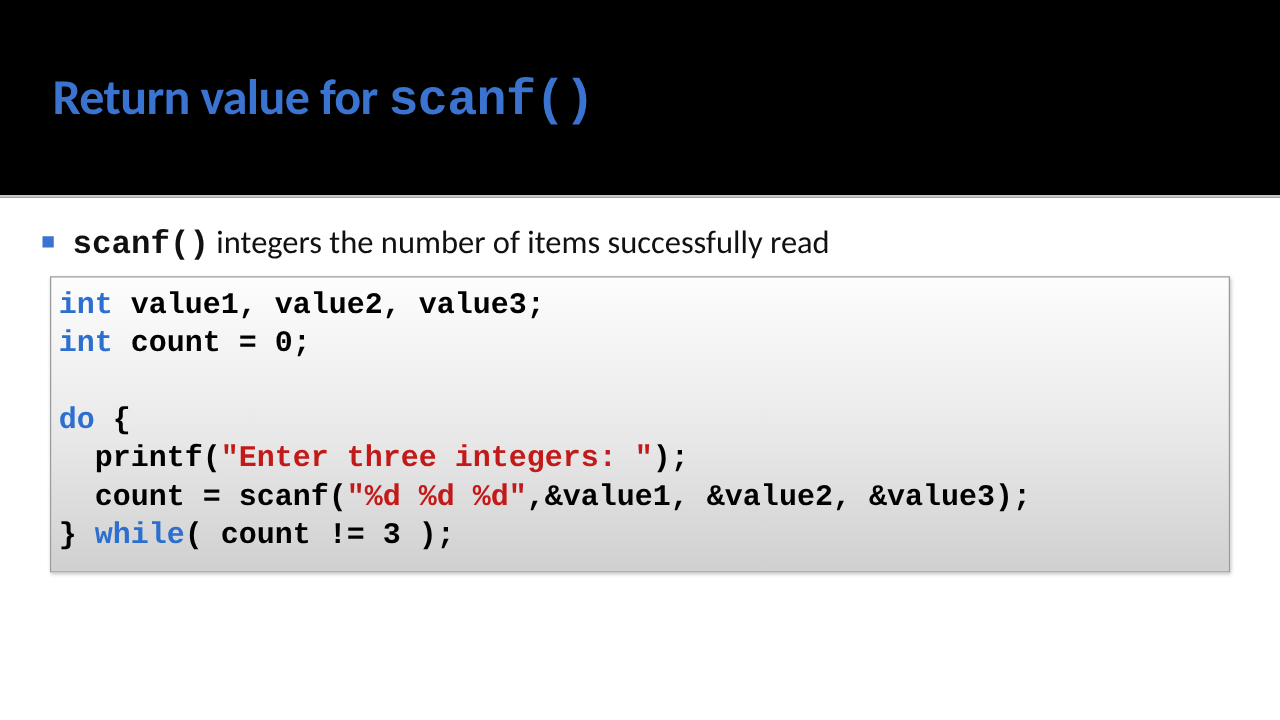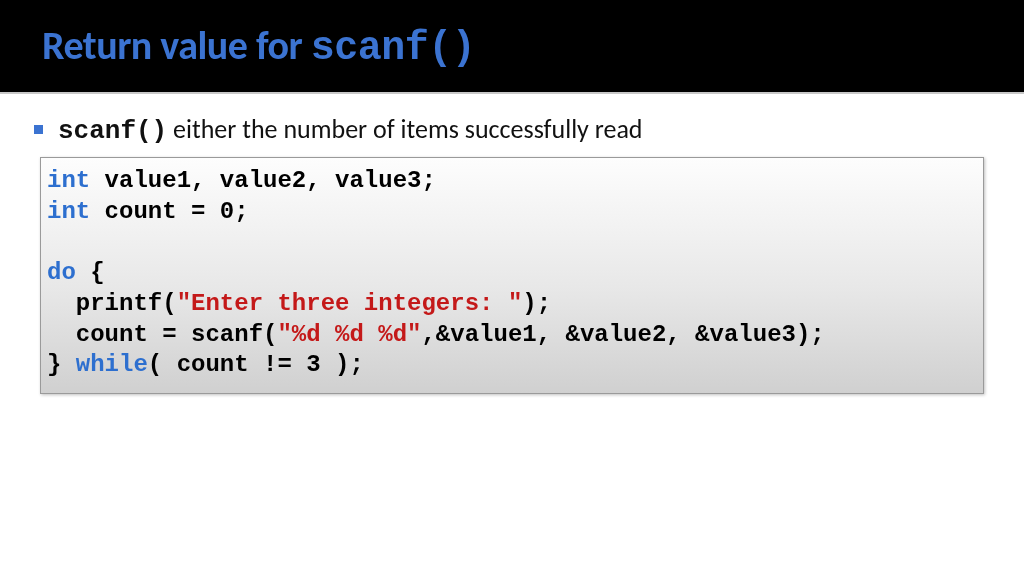--- a/index.html
+++ b/index.html
@@ -5,21 +5,21 @@
   * { margin: 0; padding: 0; box-sizing: border-box; }
   body {
     width: 1024px;
     height: 576px;
     font-family: Calibri, 'Segoe UI', Arial, sans-serif;
     background: #ffffff;
     overflow: hidden;
   }
   .header {
     background: #000000;
-    height: 94px;
+    height: 158px;
     display: flex;
     align-items: center;
     padding-left: 42px;
     border-bottom: 2px solid #c8c8c8;
   }
   .title {
     color: #3b73d1;
     font-size: 40px;
     font-weight: bold;
     letter-spacing: -0.5px;
@@ -77,21 +77,21 @@
 
 <div class="header">
   <div class="title">
     <span>Return value for </span><span class="mono">scanf()</span>
   </div>
 </div>
 
 <div class="content">
   <ul class="bullets">
     <li>
-      <span class="mono-inline">scanf()</span><span> either the number of items successfully read</span>
+      <span class="mono-inline">scanf()</span><span> integers the number of items successfully read</span>
     </li>
   </ul>
 
   <div class="codebox"><span class="kw">int</span><span> value1, value2, value3;</span>
 <span class="kw">int</span><span> count = 0;</span>
 <span></span>
 <span class="kw">do</span><span> {</span>
 <span>  printf(</span><span class="str">"Enter three integers: "</span><span>);</span>
 <span>  count = scanf(</span><span class="str">"%d %d %d"</span><span>,&amp;value1, &amp;value2, &amp;value3);</span>
 <span>} </span><span class="kw">while</span><span>( count != 3 );</span></div>

